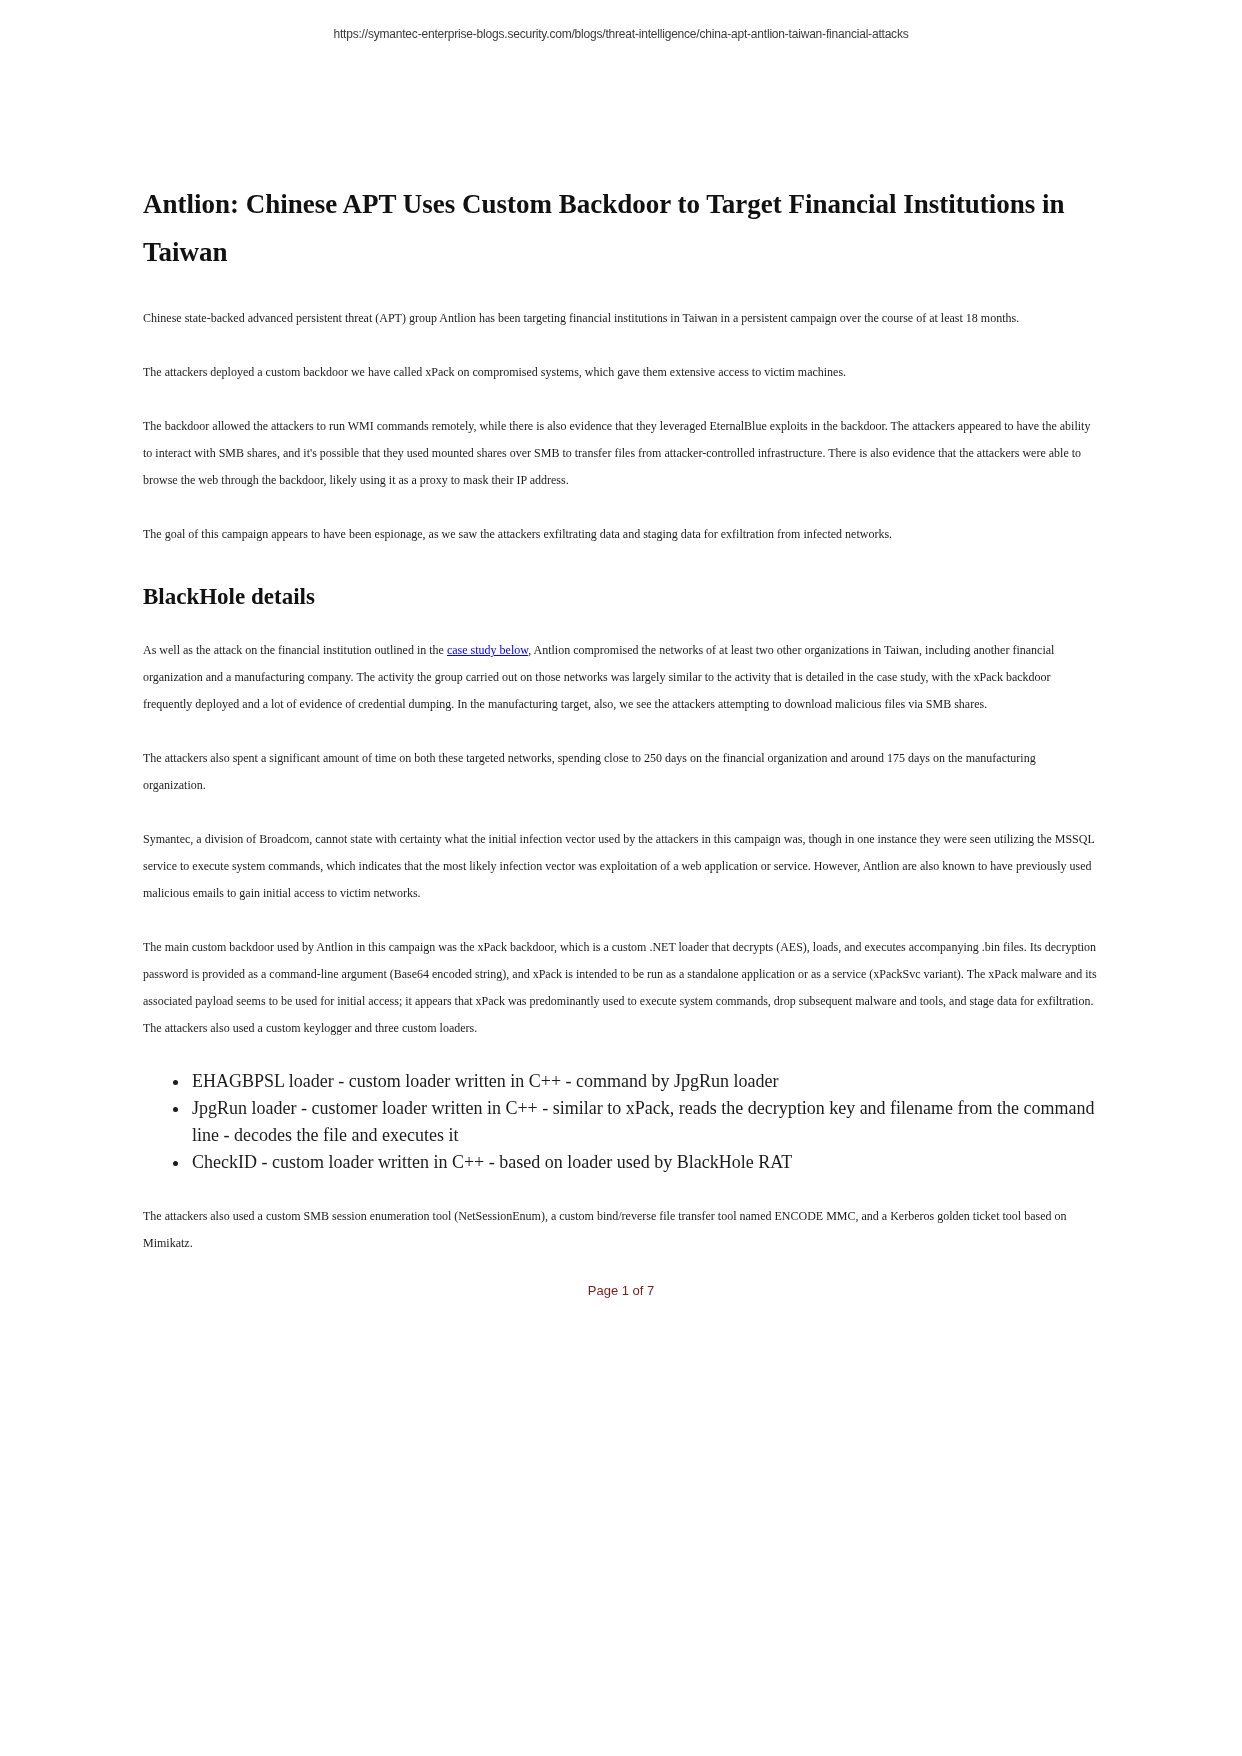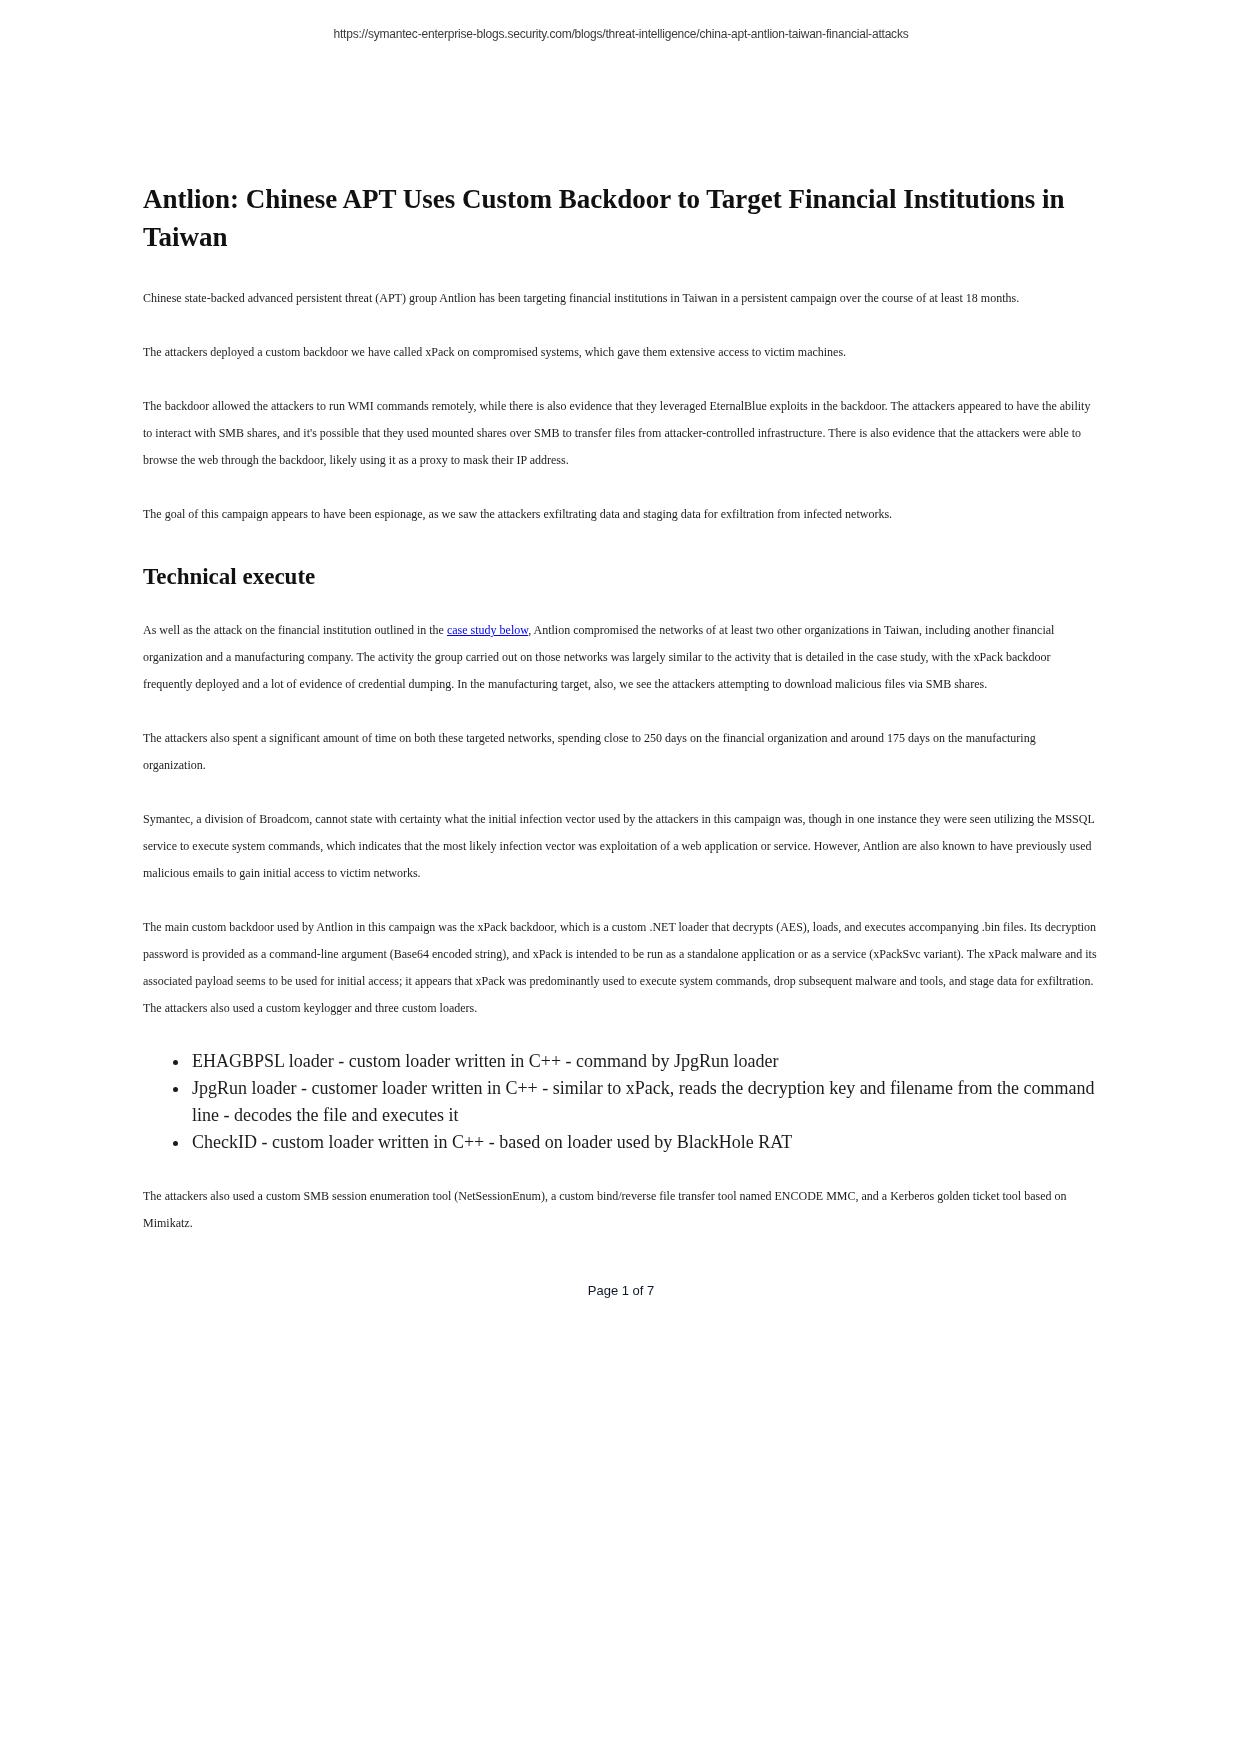--- a/index.html
+++ b/index.html
@@ -31,21 +31,21 @@
     position: absolute;
     top: 0;
     left: 143px;
     width: 957px;
   }
 
   .article-title {
     margin-top: 180px;
     font-size: 27px;
     font-weight: bold;
-    line-height: 38px;
+    line-height: 48px;
     color: #111111;
   }
 
   .byline {
     margin-top: 31px;
     font-size: 15.5px;
     color: #5f5f5f;
   }
 
   .archived {
@@ -89,21 +89,21 @@
   }
 
   .page-footer {
     position: absolute;
     bottom: 38px;
     left: 0;
     right: 0;
     text-align: center;
     font-family: "Liberation Sans", "DejaVu Sans", sans-serif;
     font-size: 13px;
-    color: #0f172a;
+    color: #7f1d1d;
   }
 </style>
 </head>
 <body>
 
 <div class="page">
 
   <div class="print-header">https://symantec-enterprise-blogs.security.com/blogs/threat-intelligence/china-apt-antlion-taiwan-financial-attacks</div>
 
   <div class="content">
@@ -115,21 +115,21 @@
     <div class="body-text">
 
       <p class="first-para">Chinese state-backed advanced persistent threat (APT) group Antlion has been targeting financial institutions in Taiwan in a persistent campaign over the course of at least 18 months.</p>
 
       <p>The attackers deployed a custom backdoor we have called xPack on compromised systems, which gave them extensive access to victim machines.</p>
 
       <p>The backdoor allowed the attackers to run WMI commands remotely, while there is also evidence that they leveraged EternalBlue exploits in the backdoor. The attackers appeared to have the ability to interact with SMB shares, and it's possible that they used mounted shares over SMB to transfer files from attacker-controlled infrastructure. There is also evidence that the attackers were able to browse the web through the backdoor, likely using it as a proxy to mask their IP address.</p>
 
       <p>The goal of this campaign appears to have been espionage, as we saw the attackers exfiltrating data and staging data for exfiltration from infected networks.</p>
 
-      <h2 class="section-heading">Technical execute</h2>
+      <h2 class="section-heading">BlackHole details</h2>
 
       <p><span>As well as the attack on the financial institution outlined in the </span><a href="#" class="article-link">case study below</a><span>, Antlion compromised the networks of at least two other organizations in Taiwan, including another financial organization and a manufacturing company. The activity the group carried out on those networks was largely similar to the activity that is detailed in the case study, with the xPack backdoor frequently deployed and a lot of evidence of credential dumping. In the manufacturing target, also, we see the attackers attempting to download malicious files via SMB shares.</span></p>
 
       <p>The attackers also spent a significant amount of time on both these targeted networks, spending close to 250 days on the financial organization and around 175 days on the manufacturing organization.</p>
 
       <p>Symantec, a division of Broadcom, cannot state with certainty what the initial infection vector used by the attackers in this campaign was, though in one instance they were seen utilizing the MSSQL service to execute system commands, which indicates that the most likely infection vector was exploitation of a web application or service. However, Antlion are also known to have previously used malicious emails to gain initial access to victim networks.</p>
 
       <p>The main custom backdoor used by Antlion in this campaign was the xPack backdoor, which is a custom .NET loader that decrypts (AES), loads, and executes accompanying .bin files. Its decryption password is provided as a command-line argument (Base64 encoded string), and xPack is intended to be run as a standalone application or as a service (xPackSvc variant). The xPack malware and its associated payload seems to be used for initial access; it appears that xPack was predominantly used to execute system commands, drop subsequent malware and tools, and stage data for exfiltration. The attackers also used a custom keylogger and three custom loaders.</p>
 
       <ul class="loader-list">

